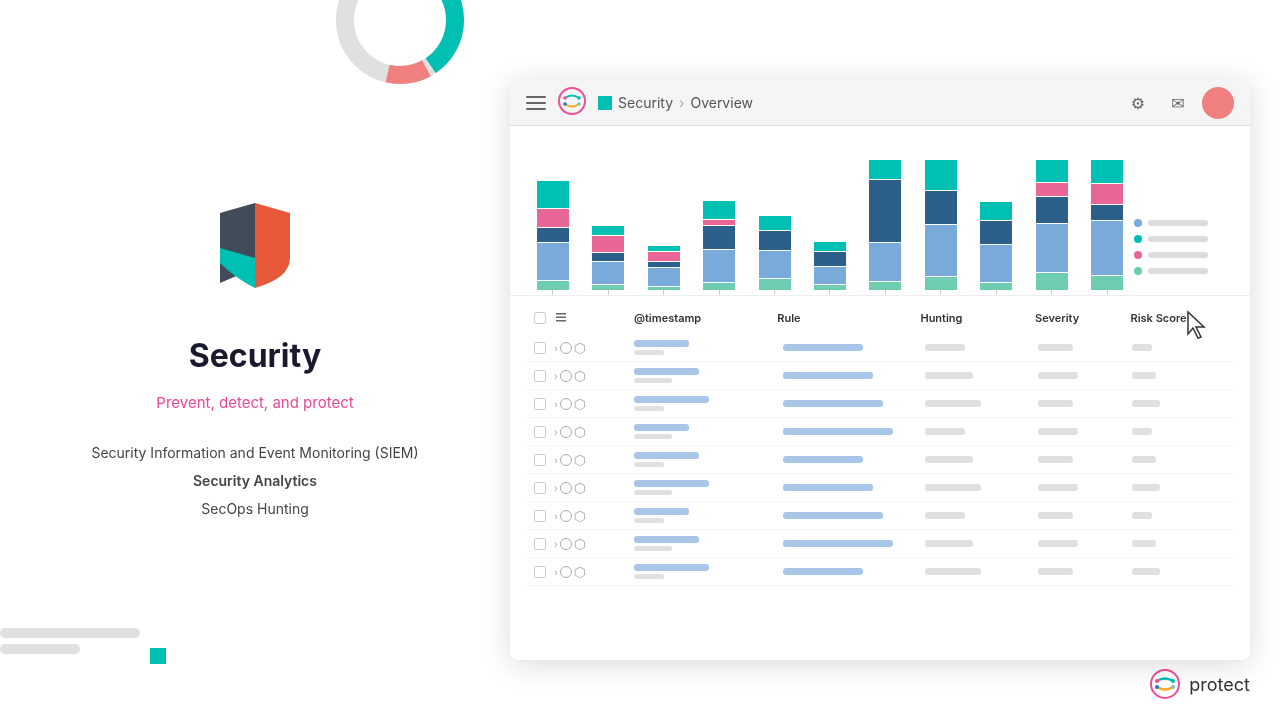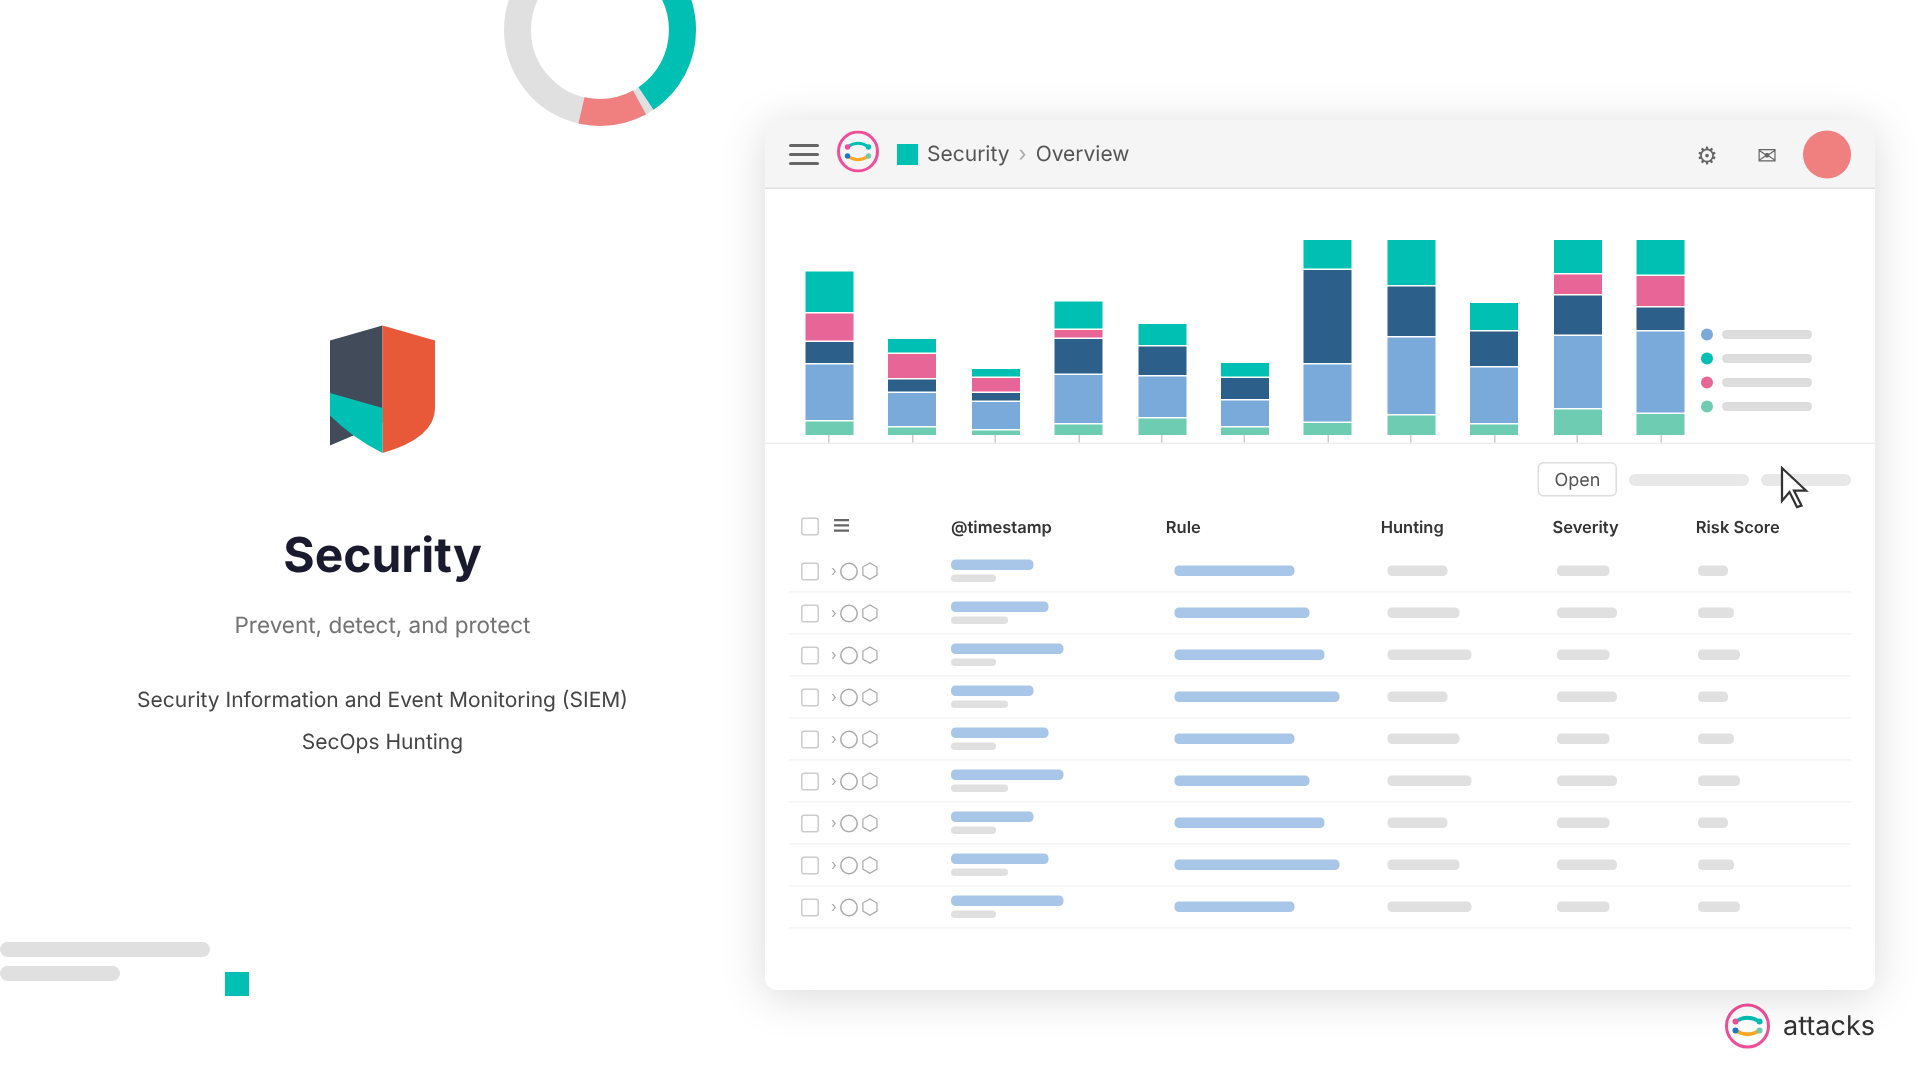--- a/index.html
+++ b/index.html
@@ -46,21 +46,21 @@
     .security-title {
       font-size: 32px;
       font-weight: 700;
       color: #1a1a2e;
       margin-bottom: 16px;
       text-align: center;
     }
 
     .security-subtitle {
       font-size: 15px;
-      color: #737373;
+      color: #ec4899;
       text-align: right;
       line-height: 1.6;
       margin-bottom: 24px;
     }
 
     .feature-list {
       list-style: none;
       text-align: center;
     }
     .feature-list li {
@@ -395,20 +395,21 @@
   </div>
 
   <h1 class="security-title">Security</h1>
 
   <p class="security-subtitle">
     <span>Prevent, detect, and protect</span><br>
   </p>
 
   <ul class="feature-list">
     <li>Security Information and Event Monitoring (SIEM)</li>
+    <li style="font-weight:600;">Security Analytics</li>
     <li>SecOps Hunting</li>
   </ul>
 
   <div class="bottom-bars">
     <div class="bottom-bar medium"></div>
     <div class="bottom-bar short"></div>
   </div>
 
   <div class="teal-square"></div>
 </div>
@@ -416,21 +417,21 @@
 <div class="elastic-logo">
   <svg width="32" height="32" viewBox="0 0 32 32">
     <circle cx="16" cy="16" r="14" fill="none" stroke="#f04e98" stroke-width="2"></circle>
     <path d="M8 13 Q16 8 24 13" fill="none" stroke="#00bfb3" stroke-width="2.5"></path>
     <path d="M8 19 Q16 24 24 19" fill="none" stroke="#f9a825" stroke-width="2.5"></path>
     <circle cx="8" cy="13" r="2" fill="#f04e98"></circle>
     <circle cx="24" cy="13" r="2" fill="#00bfb3"></circle>
     <circle cx="8" cy="19" r="2" fill="#1f78c1"></circle>
     <circle cx="24" cy="19" r="2" fill="#6dccb1"></circle>
   </svg>
-  <span>attacks</span>
+  <span>protect</span>
 </div>
 
 <div class="right-panel">
 
   <div class="browser-header">
     <div class="menu-icon">
       <div class="menu-line"></div>
       <div class="menu-line"></div>
       <div class="menu-line"></div>
     </div>
@@ -584,25 +585,20 @@
         <div class="legend-bar"></div>
       </div>
       <div class="legend-item">
         <div class="legend-dot" style="background:#6dccb1;"></div>
         <div class="legend-bar"></div>
       </div>
     </div>
   </div>
 
   <div class="table-area">
-    <div class="table-header-row">
-      <span class="open-badge">Open</span>
-      <div class="skeleton-bar" style="width:80px;"></div>
-      <div class="skeleton-bar" style="width:60px;"></div>
-    </div>
 
     <div class="table-cols">
       <div class="col-check">
         <div style="width:12px;height:12px;border:1px solid #ccc;border-radius:2px;"></div>
       </div>
       <div class="col-icons">
         <svg width="14" height="14" viewBox="0 0 14 14">
           <rect x="2" y="3" width="10" height="1.5" fill="#666"></rect>
           <rect x="2" y="6.5" width="10" height="1.5" fill="#666"></rect>
           <rect x="2" y="10" width="10" height="1.5" fill="#666"></rect>

